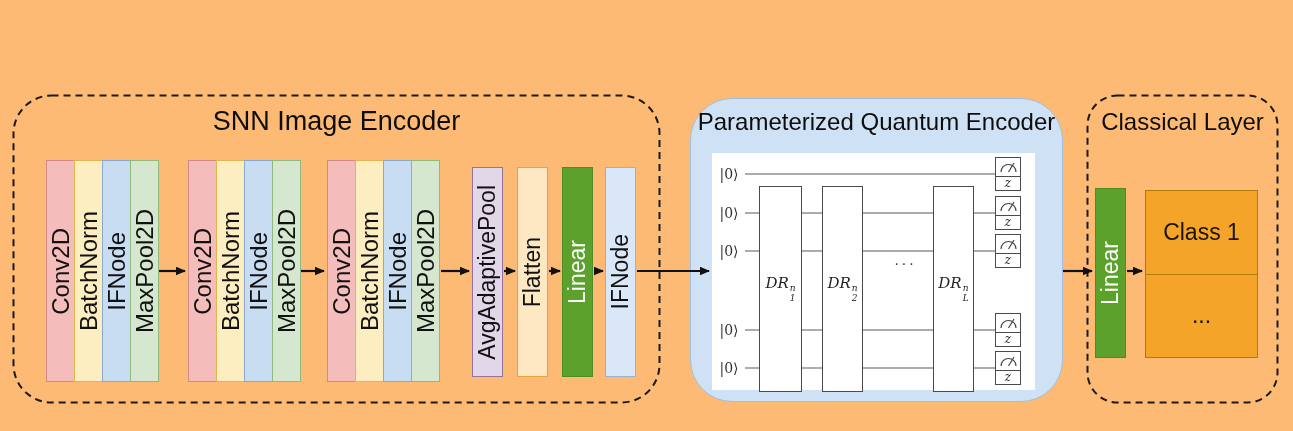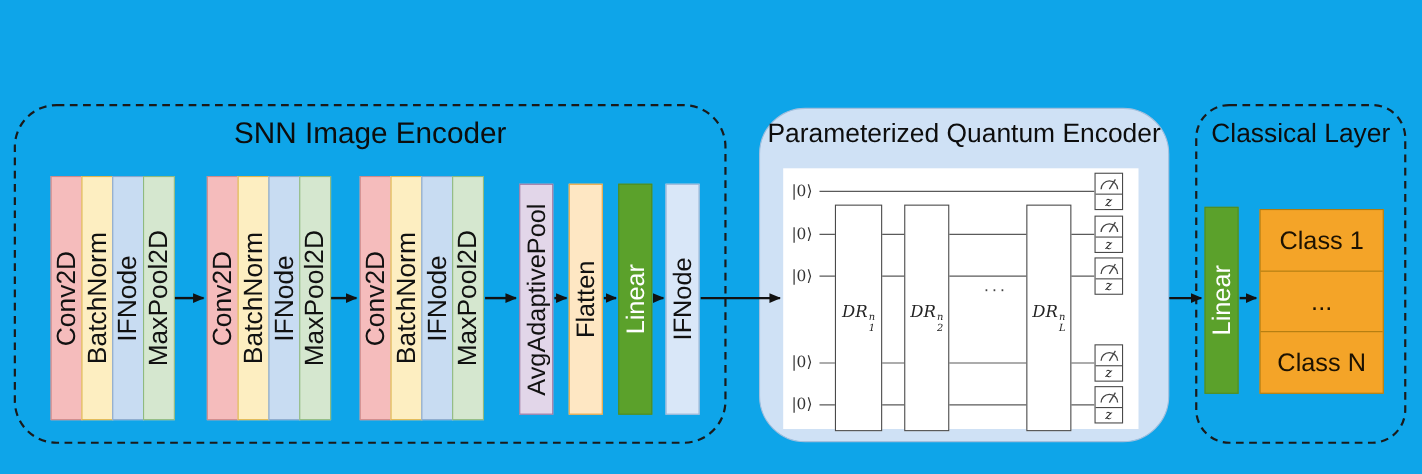--- a/index.html
+++ b/index.html
@@ -1,17 +1,17 @@
 <!DOCTYPE html>
 <html><head>
 <meta charset="utf-8">
 <style>
   html,body{margin:0;padding:0;background:#ffffff;}
   .stage{
-    position:relative;width:1293px;height:431px;background:#0ea5e9;
+    position:relative;width:1293px;height:431px;background:#fdba74;
     font-family:"Liberation Sans",sans-serif;overflow:hidden;
   }
   svg.overlay{position:absolute;left:0;top:0;width:1293px;height:431px;pointer-events:none;z-index:6;}
   .title{position:absolute;text-align:center;color:#0d0d0d;font-weight:400;z-index:2;}
   .title.enc{left:13px;top:106px;width:647px;font-size:27px;}
   .title.qc{left:690px;top:108px;width:373px;font-size:24px;}
   .title.cl{left:1087px;top:108px;width:191px;font-size:24px;}
 
   .panel-blue{
     position:absolute;left:690px;top:98px;width:373px;height:304px;
@@ -206,21 +206,20 @@
       <div class="mz">z</div>
     </div>
   </div>
 
   <div class="bar c-lin" style="left:1095px;top:188px;width:31px;height:170px">
     <span style="font-size:23px">Linear</span>
   </div>
   <div class="classbox">
     <div class="classrow">Class 1</div>
     <div class="classrow">...</div>
-    <div class="classrow">Class N</div>
   </div>
 
   <svg class="overlay" viewBox="0 0 1293 431">
     <defs>
       <marker id="ah" markerUnits="userSpaceOnUse" markerWidth="11" markerHeight="10" refX="9.5" refY="4.5" orient="auto">
         <path d="M0,0 L10.5,4.5 L0,9 Z" fill="#111"></path>
       </marker>
     </defs>
     <rect x="13.5" y="95.5" width="646" height="307" rx="38" fill="none" stroke="#1a1a1a" stroke-width="2" stroke-dasharray="7 5"></rect>
     <rect x="1087.5" y="95.5" width="190" height="307" rx="30" fill="none" stroke="#1a1a1a" stroke-width="2" stroke-dasharray="7 5"></rect>

